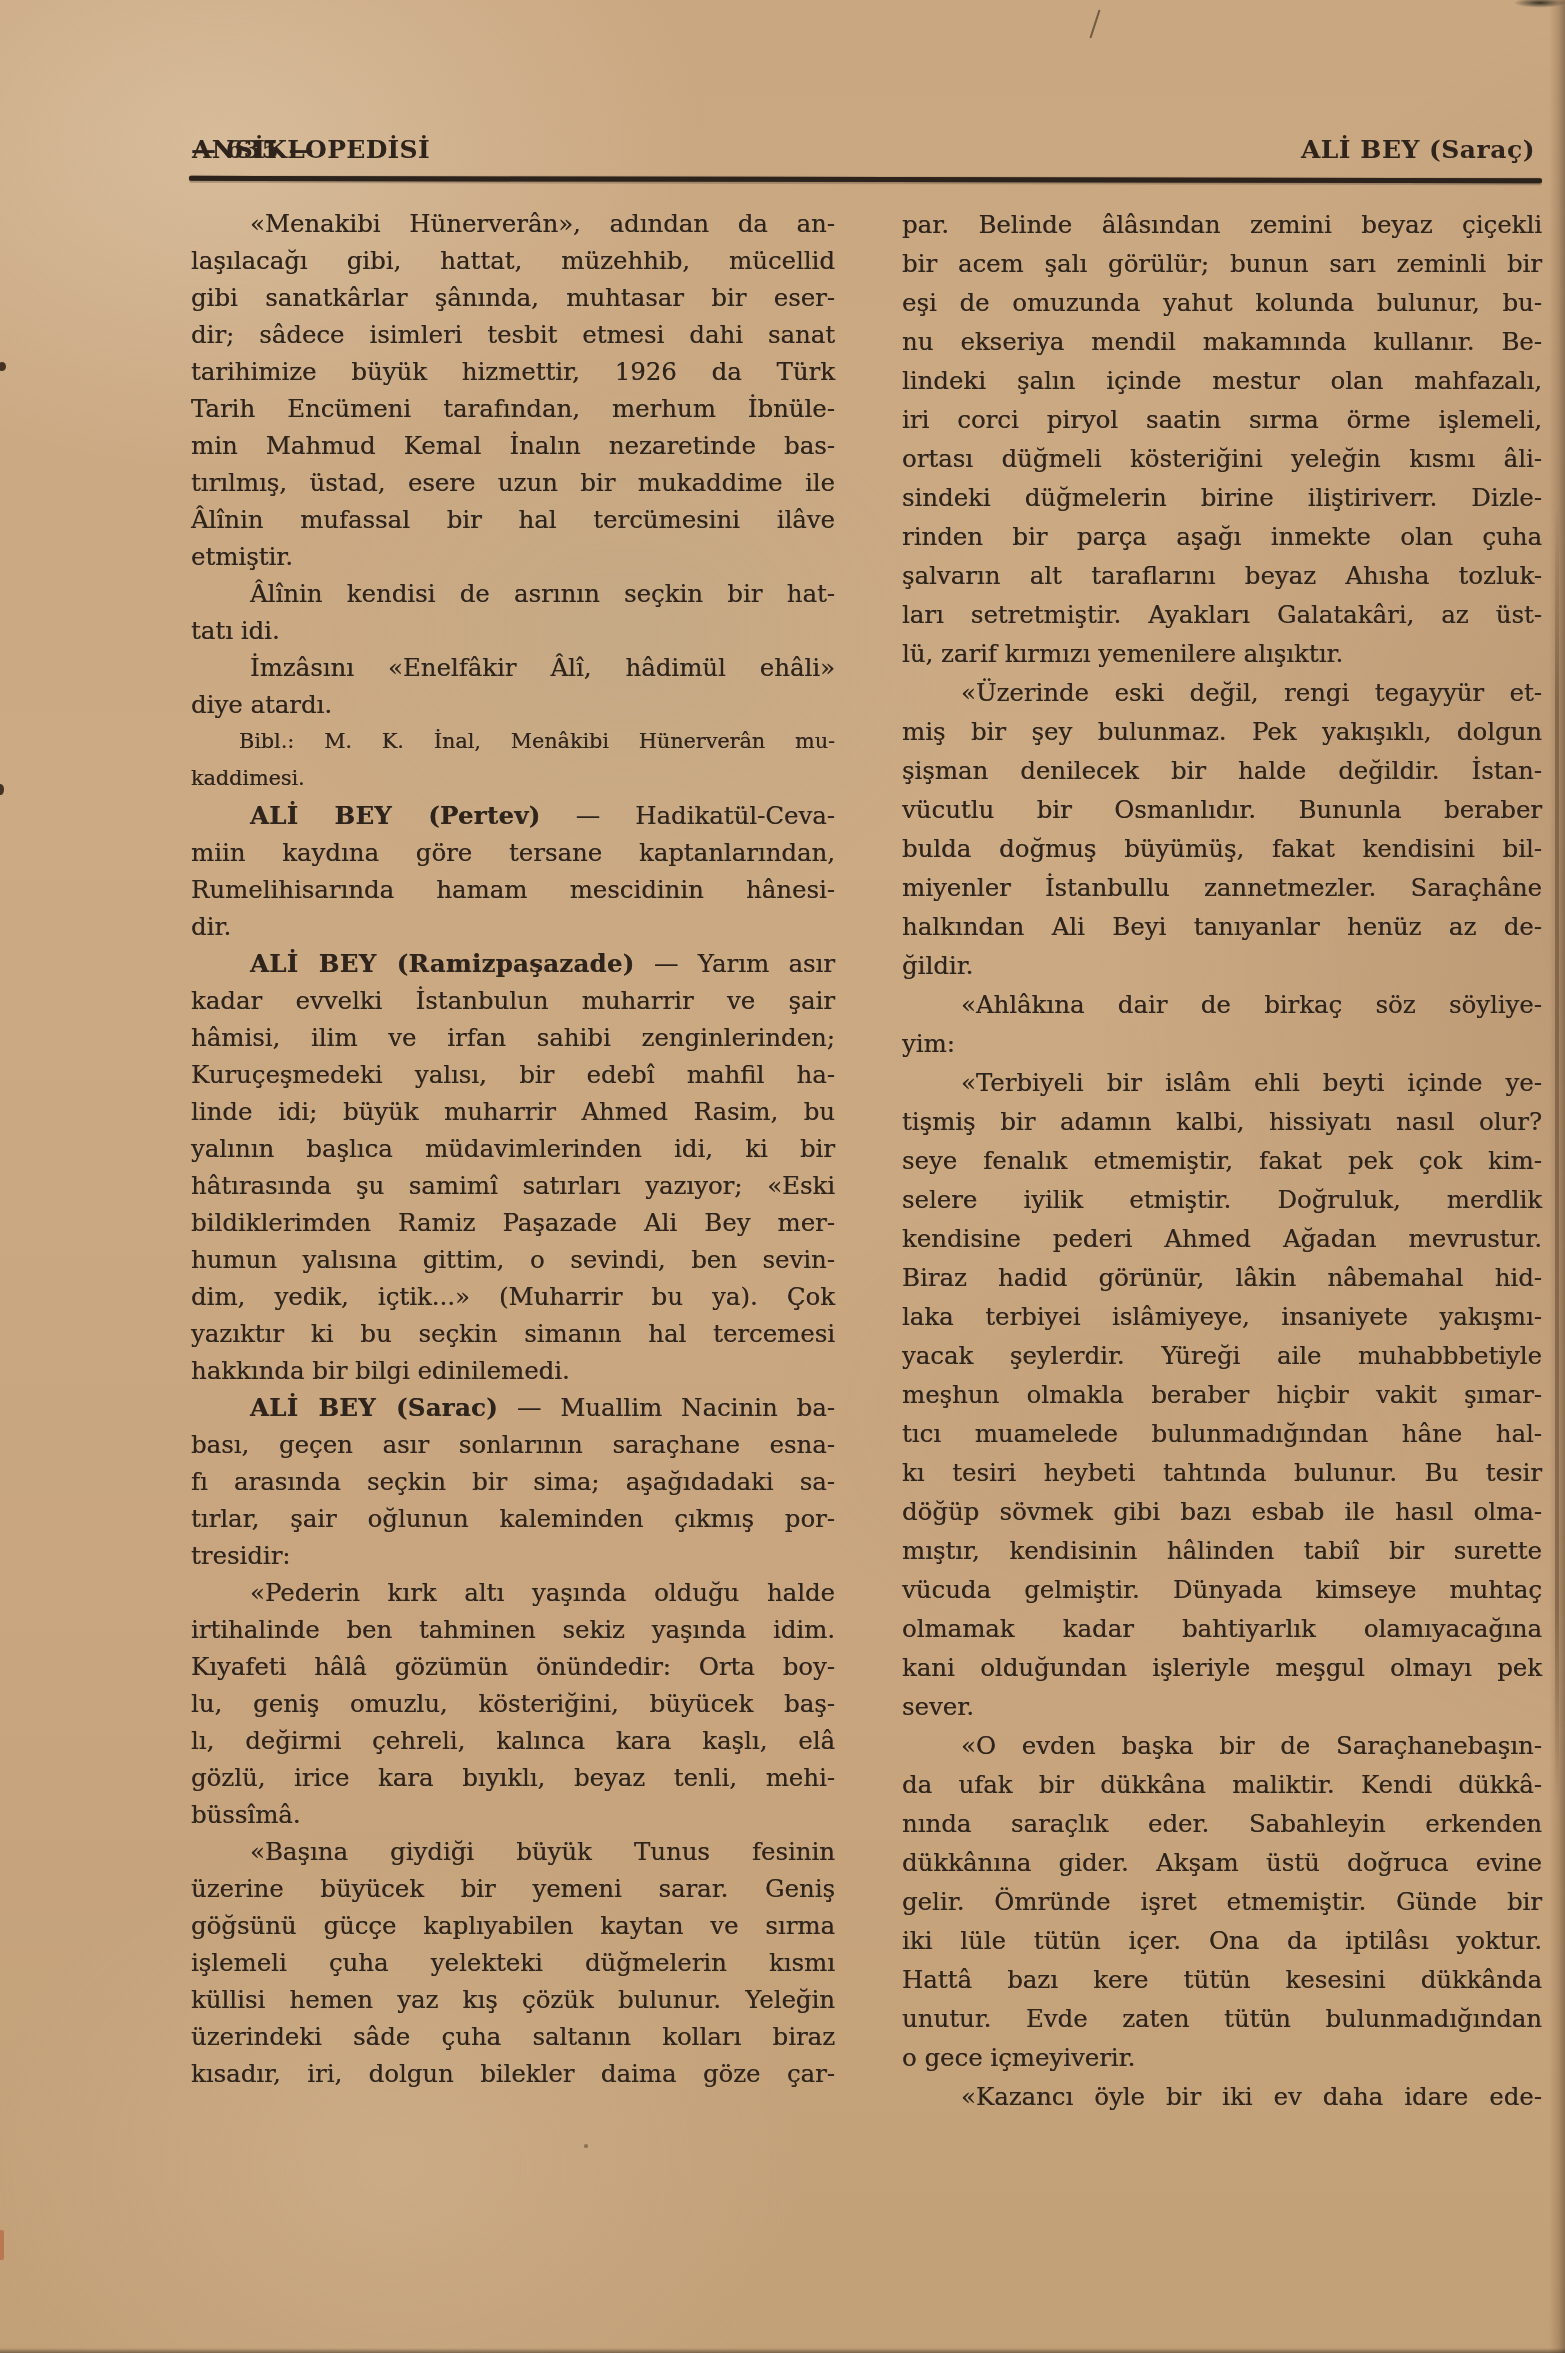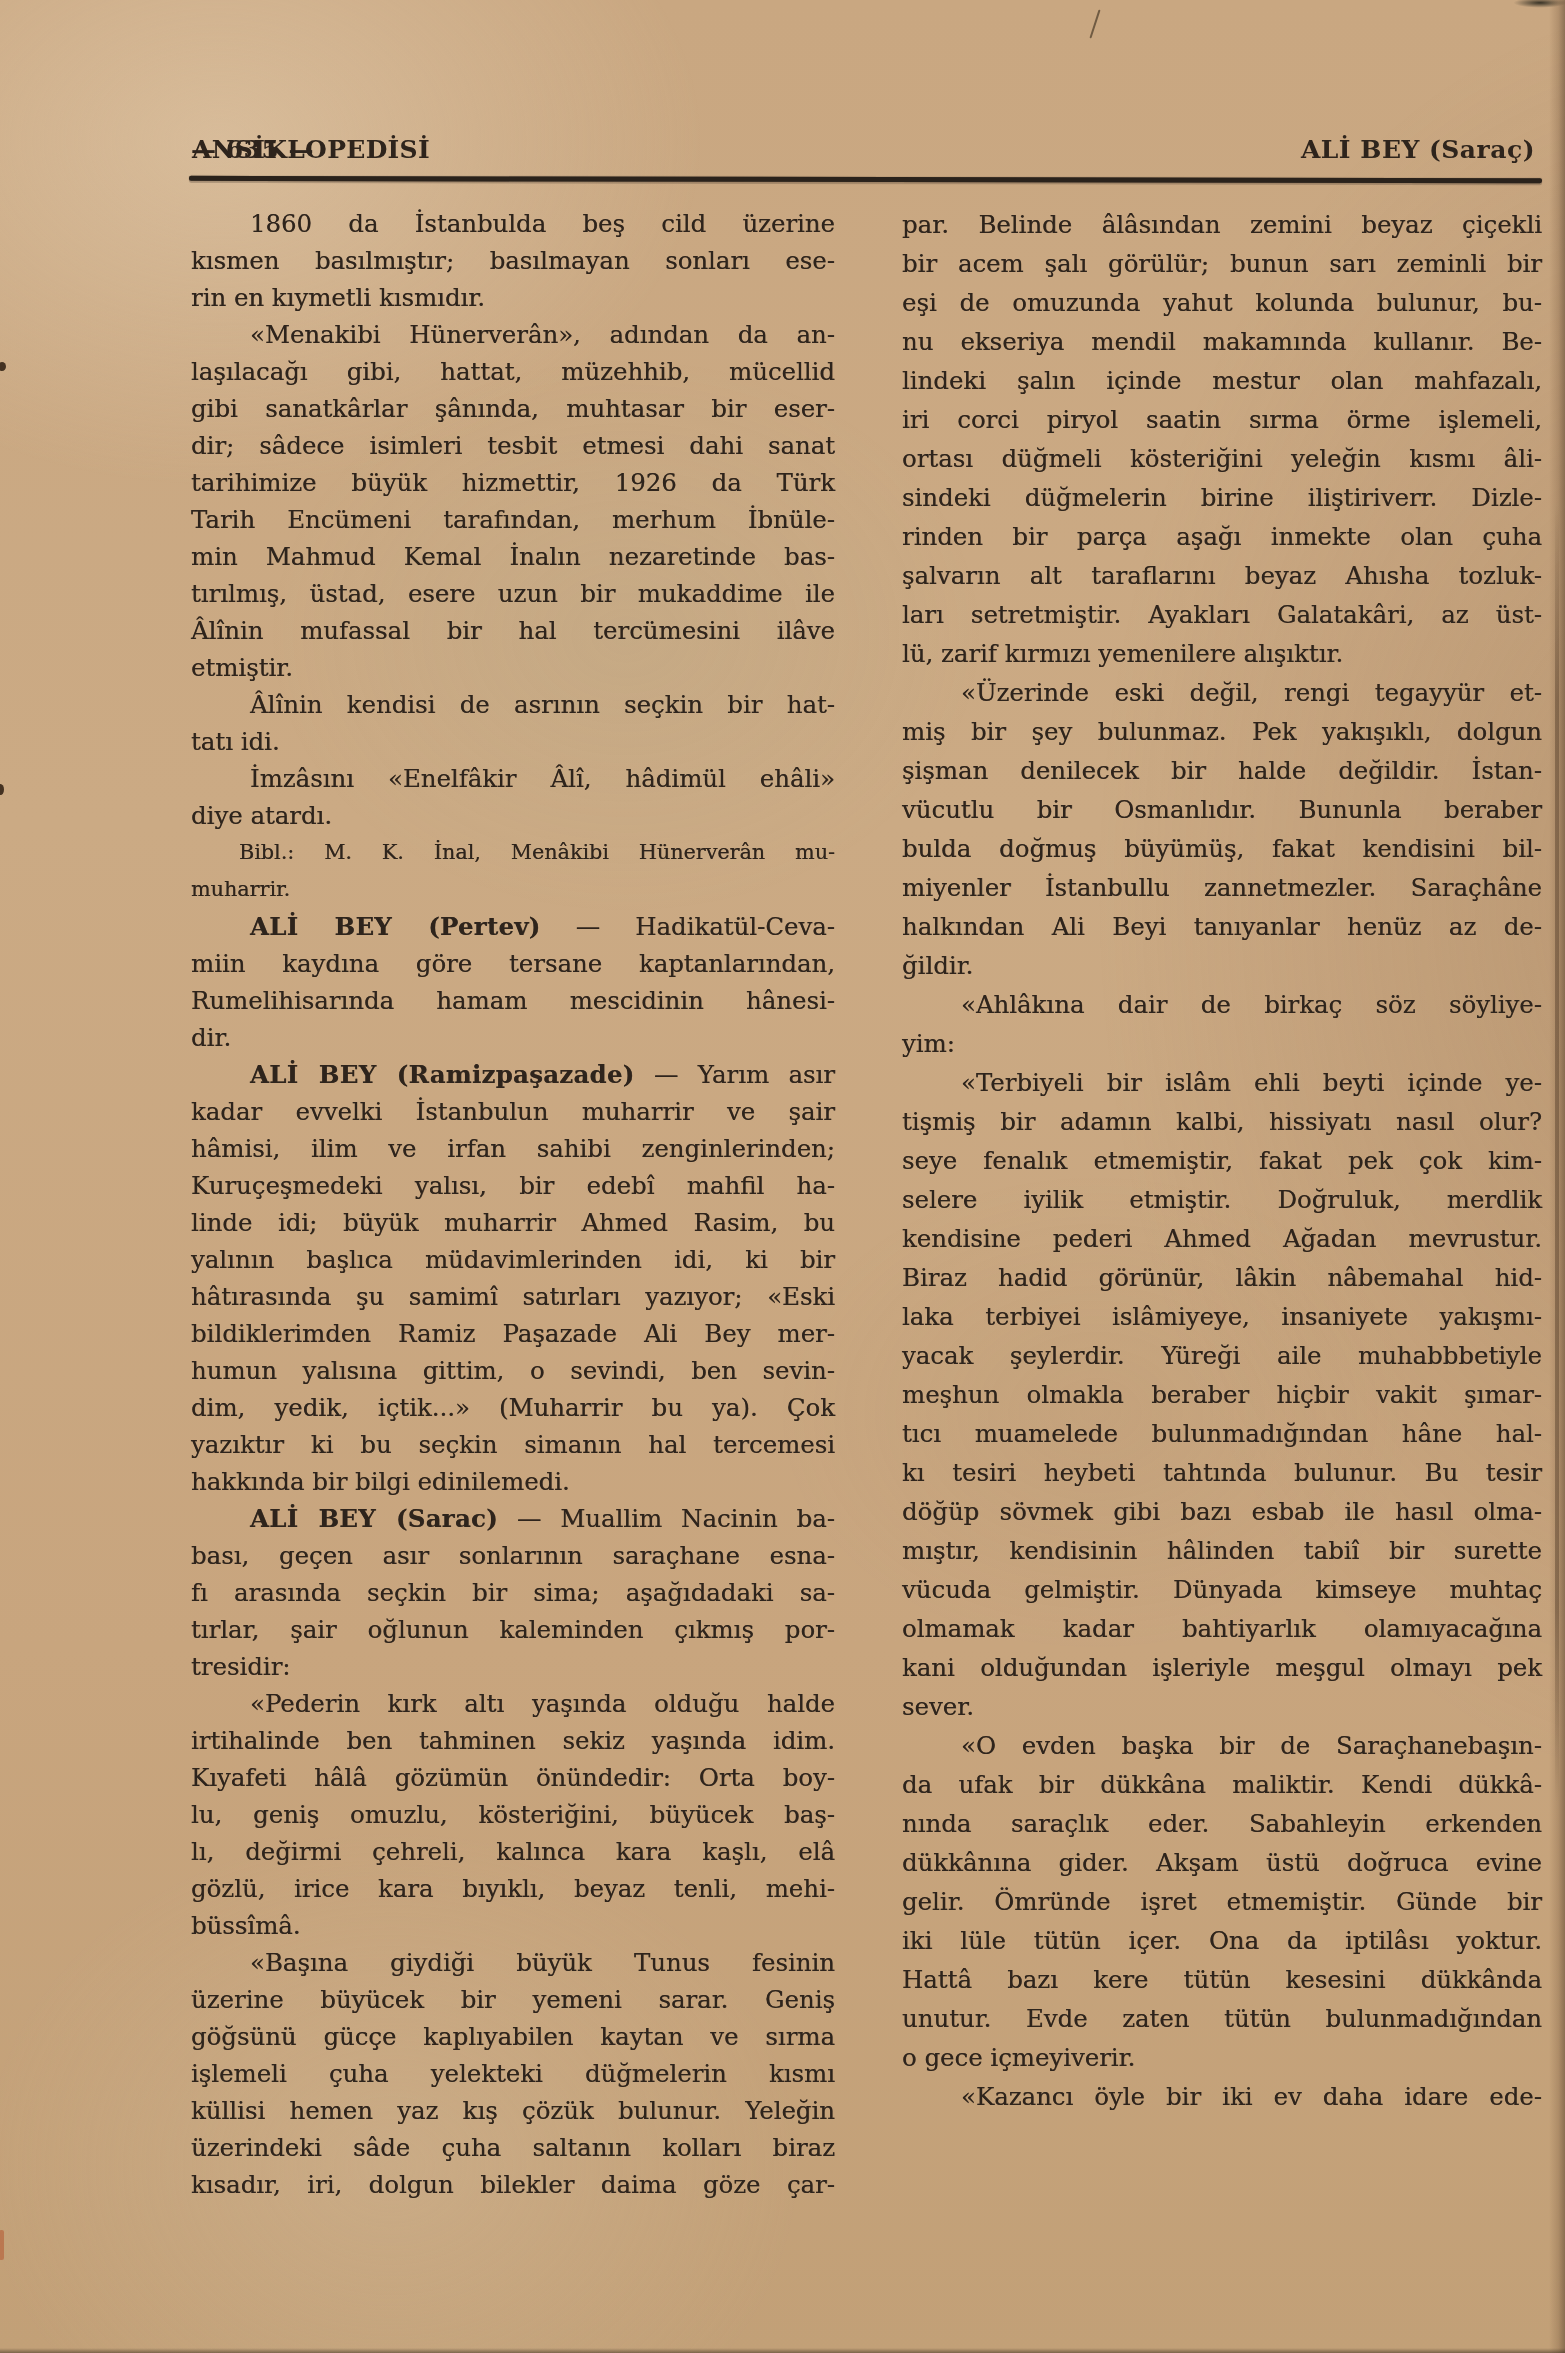--- a/index.html
+++ b/index.html
@@ -70,25 +70,20 @@
 <div class="speck s3"></div>
 <div class="fleck"></div>
 
 <div class="hdr" id="h-left">ANSİKLOPEDİSİ</div>
 <div class="hdr" id="h-center">— 635 —</div>
 <div class="hdr" id="h-right">ALİ BEY (Saraç)</div>
 <div class="rule"></div>
 
 <div class="col" id="col-left">
     <div class="para">
-      <div class="line indent">1860 da İstanbulda beş cild üzerine</div>
-      <div class="line">kısmen basılmıştır; basılmayan sonları ese-</div>
-      <div class="line end">rin en kıymetli kısmıdır.</div>
-    </div>
-    <div class="para">
       <div class="line indent">«Menakibi Hünerverân», adından da an-</div>
       <div class="line">laşılacağı gibi, hattat, müzehhib, mücellid</div>
       <div class="line">gibi sanatkârlar şânında, muhtasar bir eser-</div>
       <div class="line">dir; sâdece isimleri tesbit etmesi dahi sanat</div>
       <div class="line">tarihimize büyük hizmettir, 1926 da Türk</div>
       <div class="line">Tarih Encümeni tarafından, merhum İbnüle-</div>
       <div class="line">min Mahmud Kemal İnalın nezaretinde bas-</div>
       <div class="line">tırılmış, üstad, esere uzun bir mukaddime ile</div>
       <div class="line">Âlînin mufassal bir hal tercümesini ilâve</div>
       <div class="line end">etmiştir.</div>
@@ -96,21 +91,21 @@
     <div class="para">
       <div class="line indent">Âlînin kendisi de asrının seçkin bir hat-</div>
       <div class="line end">tatı idi.</div>
     </div>
     <div class="para">
       <div class="line indent">İmzâsını «Enelfâkir Âlî, hâdimül ehâli»</div>
       <div class="line end">diye atardı.</div>
     </div>
     <div class="para small">
       <div class="line indent">Bibl.: M. K. İnal, Menâkibi Hünerverân mu-</div>
-      <div class="line end">muharrir.</div>
+      <div class="line end">kaddimesi.</div>
     </div>
     <div class="para">
       <div class="line indent"><b>ALİ BEY (Pertev)</b> — Hadikatül-Ceva-</div>
       <div class="line">miin kaydına göre tersane kaptanlarından,</div>
       <div class="line">Rumelihisarında hamam mescidinin hânesi-</div>
       <div class="line end">dir.</div>
     </div>
     <div class="para">
       <div class="line indent"><b>ALİ BEY (Ramizpaşazade)</b> — Yarım asır</div>
       <div class="line">kadar evvelki İstanbulun muharrir ve şair</div>

